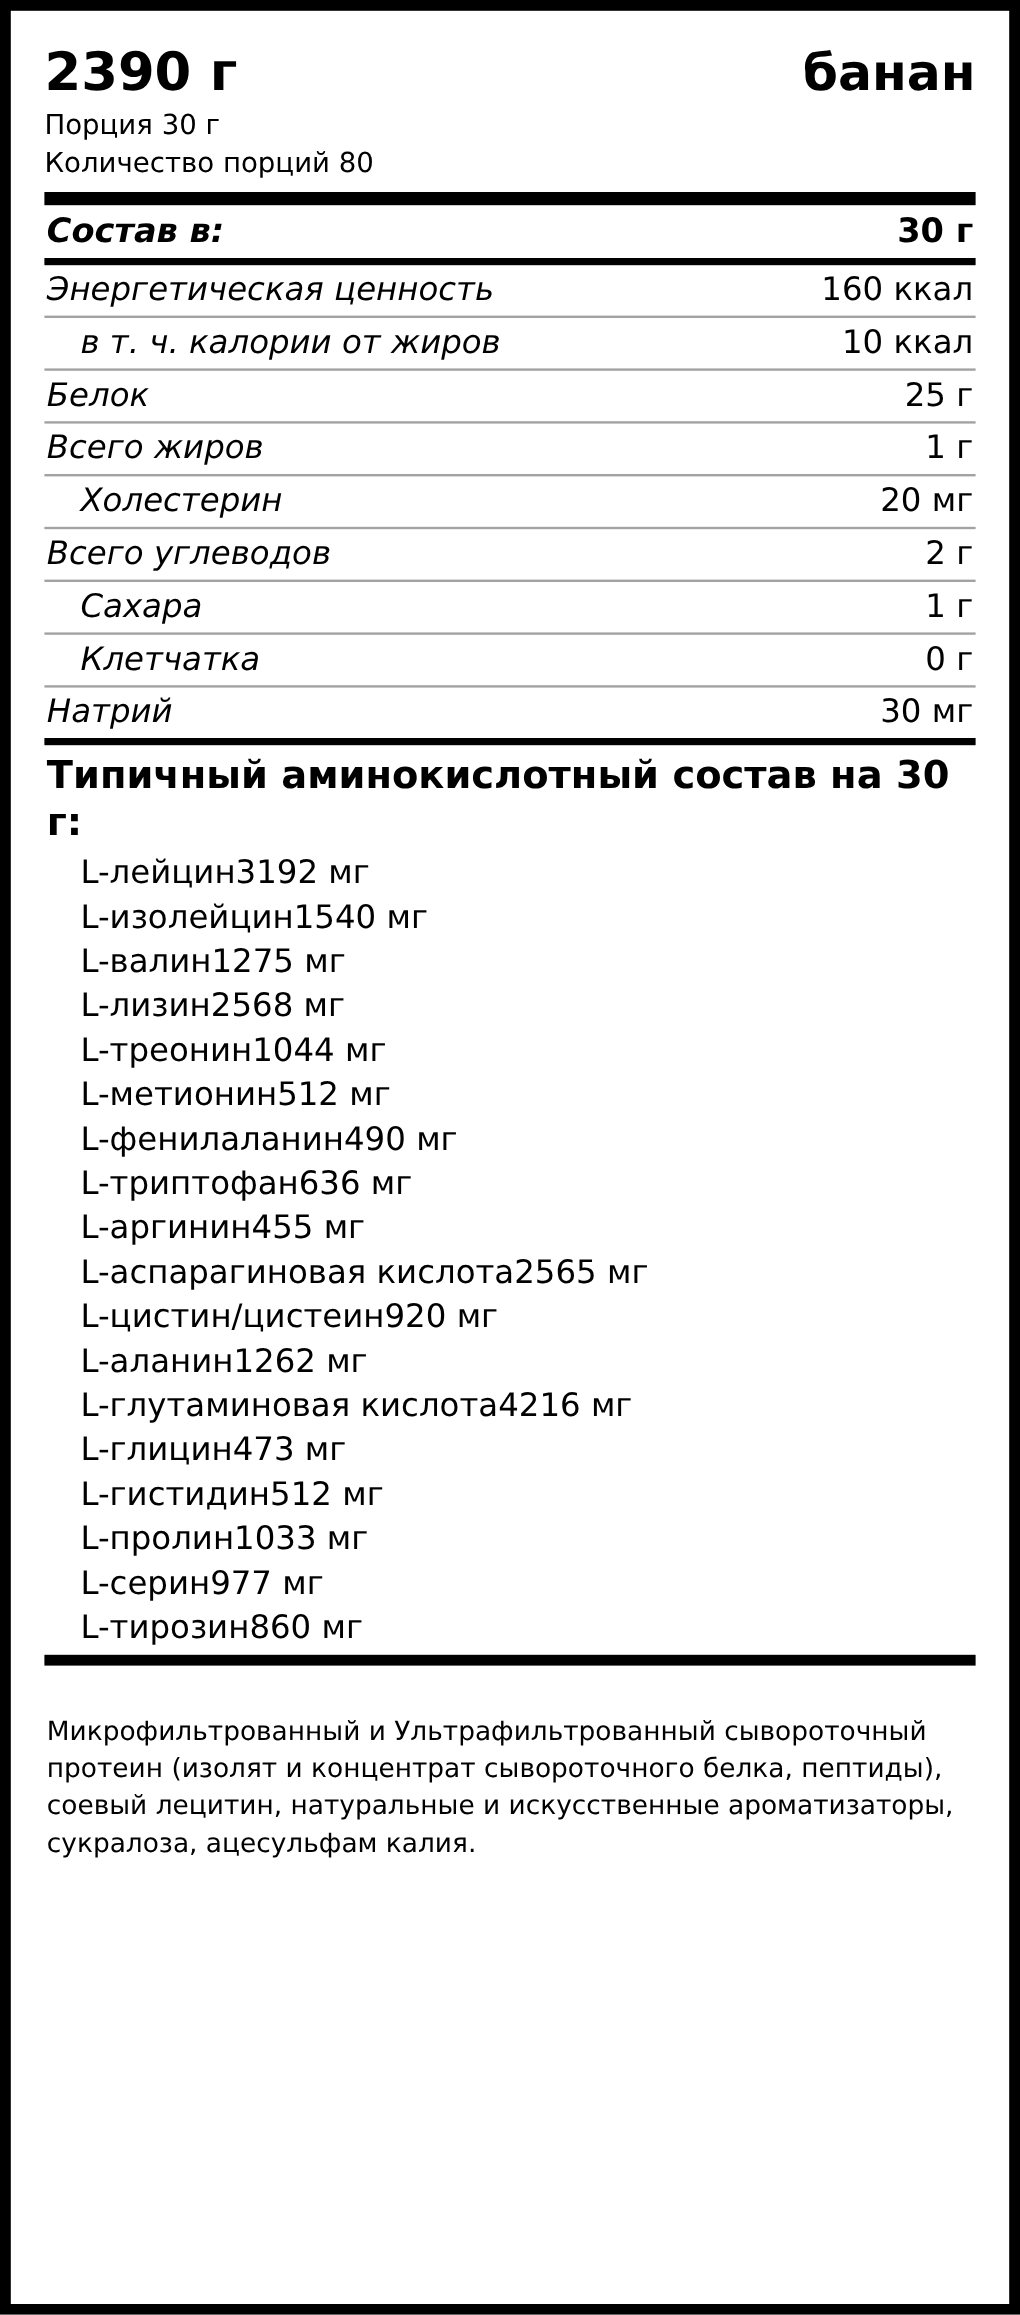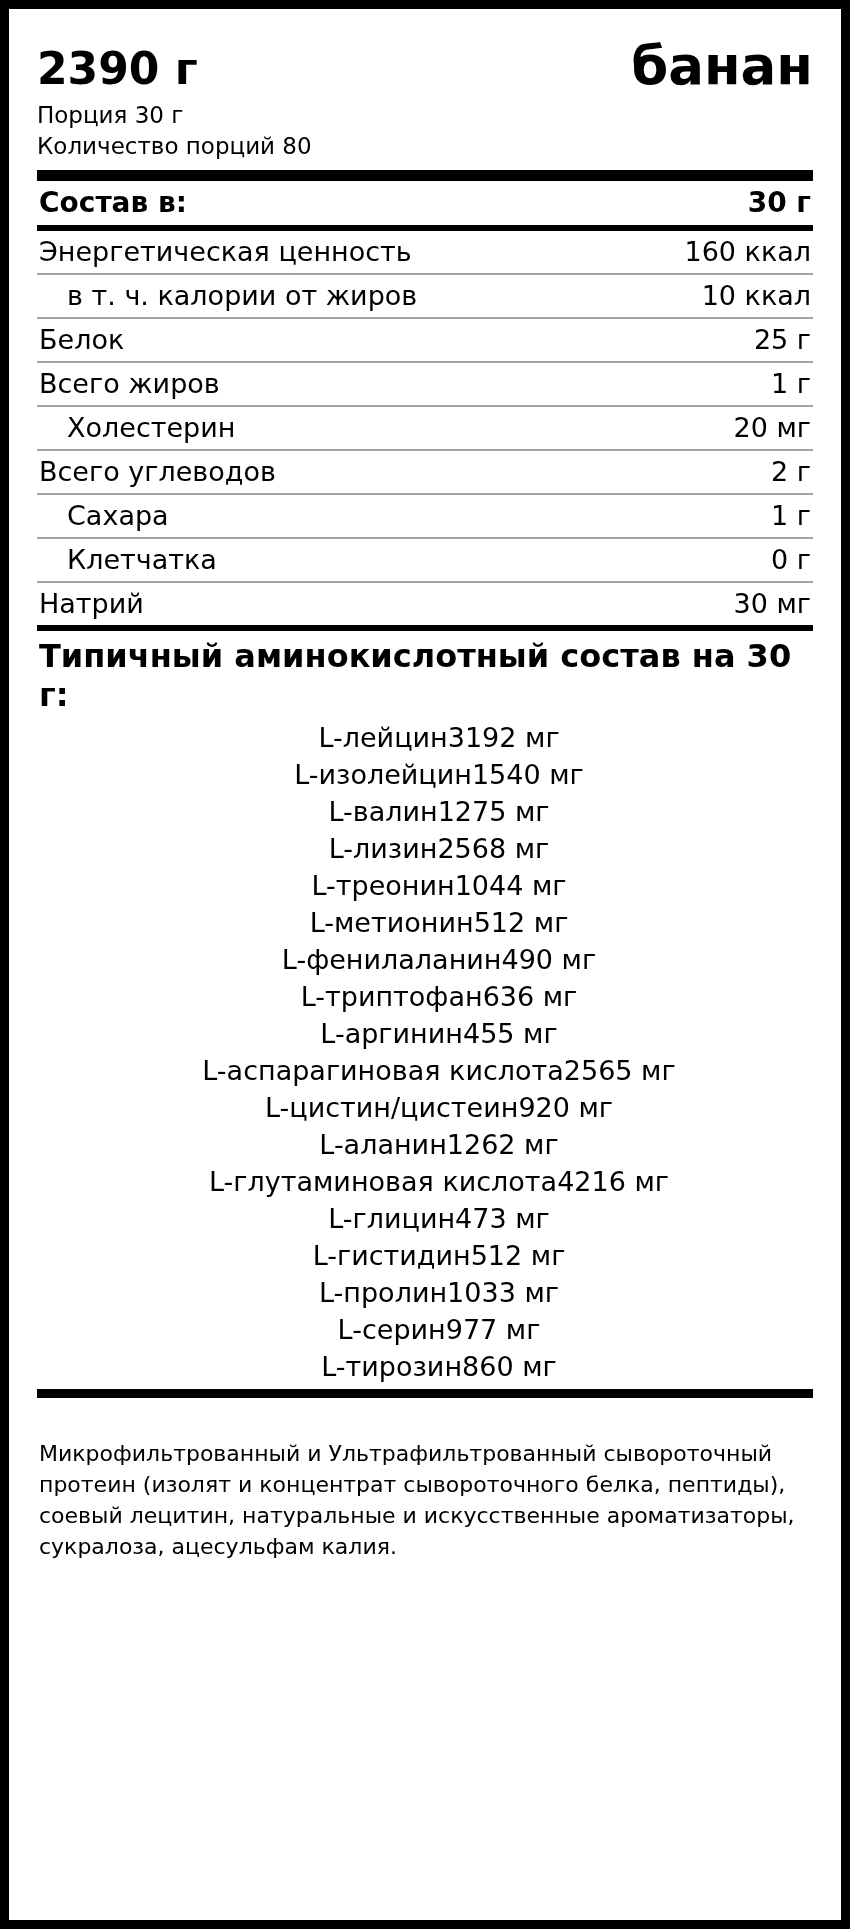--- a/index.html
+++ b/index.html
@@ -30,21 +30,21 @@
     align-items: baseline;
     padding: 6px 0 2px 0;
     gap: 13px;
   }
   .net-weight {
     font-size: 44px;
     font-weight: bold;
     letter-spacing: 0px;
   }
   .flavor {
-    font-size: 53px;
+    font-size: 42px;
     font-weight: bold;
   }
 
   .serving-lines {
     font-size: 23px;
     line-height: 1.25;
     padding: 2px 0 6px 0;
   }
   .serving-lines div {
     padding: 1px 0;
@@ -78,36 +78,37 @@
   }
   .nrow.bold {
     font-weight: bold;
     font-size: 28px;
   }
   .nrow.indent .nlabel {
     padding-left: 28px;
   }
   .nlabel {
     text-align: left;
+    font-style: italic;
   }
   .nvalue {
     text-align: right;
     white-space: nowrap;
   }
 
   
   .amino-title {
     font-size: 32px;
     font-weight: bold;
     line-height: 1.22;
     padding: 6px 2px 4px 2px;
   }
   .arow {
     display: flex;
-    justify-content: center;
+    justify-content: flex-start;
     align-items: baseline;
     font-size: 27px;
     padding: 3px 2px 3px 2px;
   }
   .arow .alabel {
     padding-left: 28px;
   }
   .arow .avalue {
     white-space: nowrap;
   }

